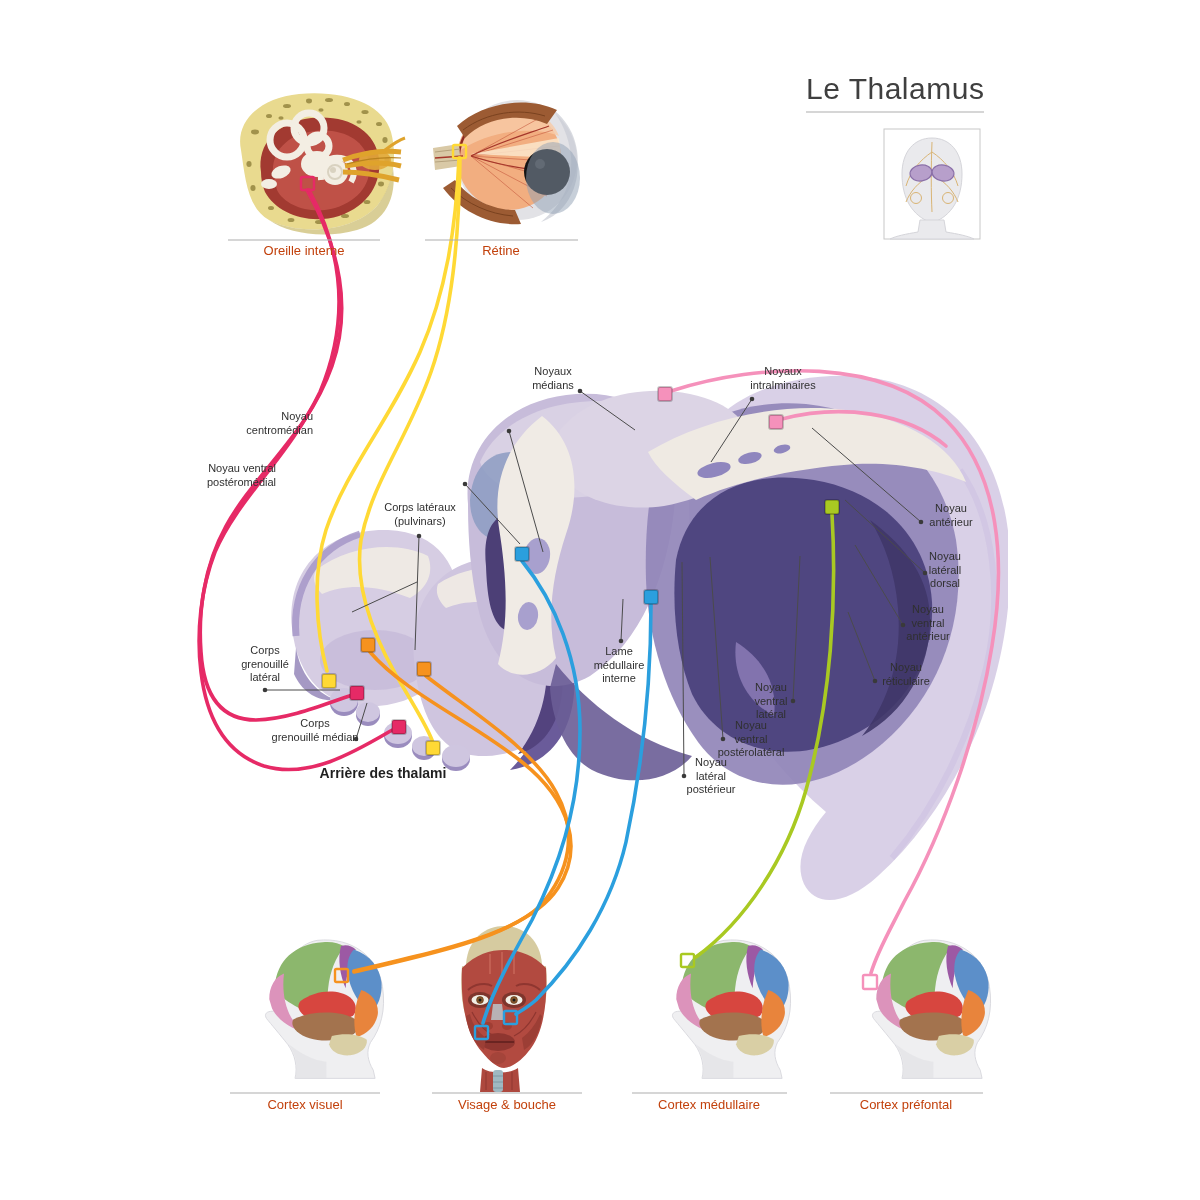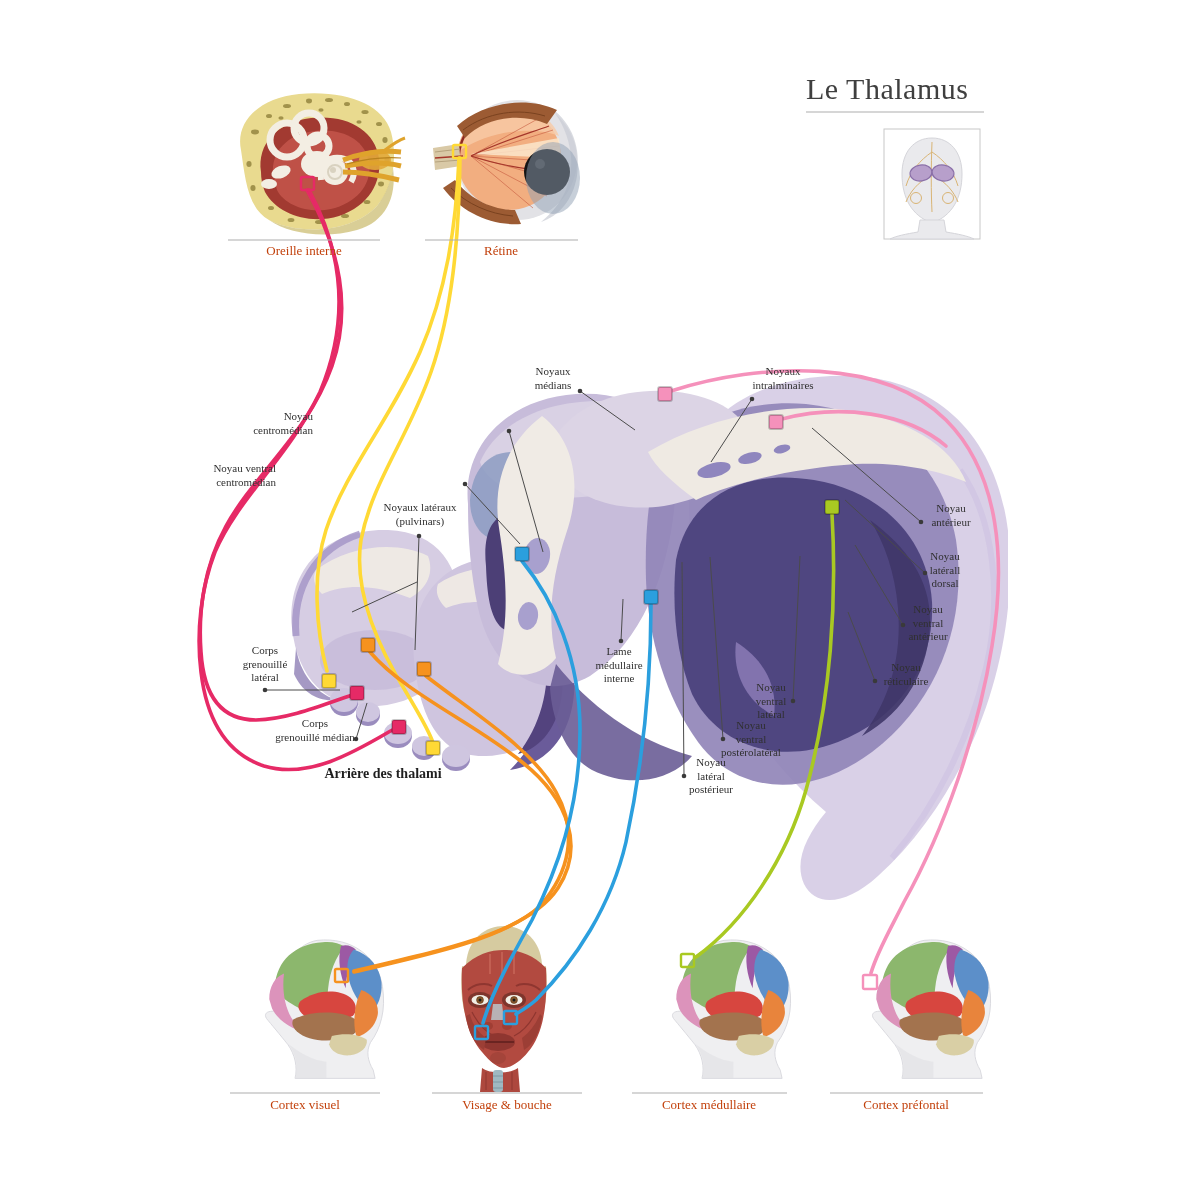--- a/index.html
+++ b/index.html
@@ -1,17 +1,17 @@
 <!DOCTYPE html>
 <html style="--c-auditory: #E62A66; --c-visual: #FFD935; --c-optic_radiation: #F6921E; --c-somatosensory: #2B9FDE; --c-motor: #A9C922; --c-prefrontal: #F591BB;"><head>
 <meta charset="utf-8">
 <style>
   html,body{margin:0;padding:0;background:#ffffff;}
   #stage{position:relative;width:1008px;height:1200px;background:#ffffff;overflow:hidden;
-         font-family:Liberation Serif, serif;}
+         font-family:Liberation Sans, sans-serif;}
   #art{position:absolute;left:0;top:0;}
   .lbl{position:absolute;font-size:11px;line-height:1.24;color:#303030;
        white-space:pre-line;text-align:center;transform:translateX(-50%);}
   .lbl-r{position:absolute;font-size:11px;line-height:1.24;color:#303030;
        white-space:pre-line;text-align:right;}
   .lbl-b{font-weight:bold;font-size:14px;color:#1f1f1f;}
   .cap{position:absolute;font-size:13px;color:#c2410c;transform:translateX(-50%);white-space:nowrap;}
   #title{position:absolute;left:806px;top:72px;font-size:30px;letter-spacing:.5px;color:#3f3f3f;}
   .wire{fill:none;stroke-width:3.6;stroke-linecap:round;}
   .wire.auditory{stroke:var(--c-auditory)} .wire.visual{stroke:var(--c-visual)}
@@ -340,22 +340,22 @@
 <div class="cap" style="left:709px;top:1097px;">Cortex médullaire</div>
 <div class="cap" style="left:906px;top:1097px;text-align:center;">Cortex préfontal</div>
 
 <div class="lbl" style="left:553px;top:365px;">Noyaux
 médians</div>
 <div class="lbl" style="left:783px;top:365px;">Noyaux
 intralminaires</div>
 <div class="lbl-r" style="right:695px;top:410px;">Noyau
 centromédian</div>
 <div class="lbl-r" style="right:732px;top:462px;">Noyau ventral
-centromédian</div>
-<div class="lbl" style="left:420px;top:501px;">Noyaux latéraux
+postéromédial</div>
+<div class="lbl" style="left:420px;top:501px;">Corps latéraux
 (pulvinars)</div>
 <div class="lbl" style="left:951px;top:502px;">Noyau
 antérieur</div>
 <div class="lbl" style="left:945px;top:550px;">Noyau
 latérall
 dorsal</div>
 <div class="lbl" style="left:928px;top:603px;">Noyau
 ventral
 antérieur</div>
 <div class="lbl" style="left:906px;top:661px;">Noyau

